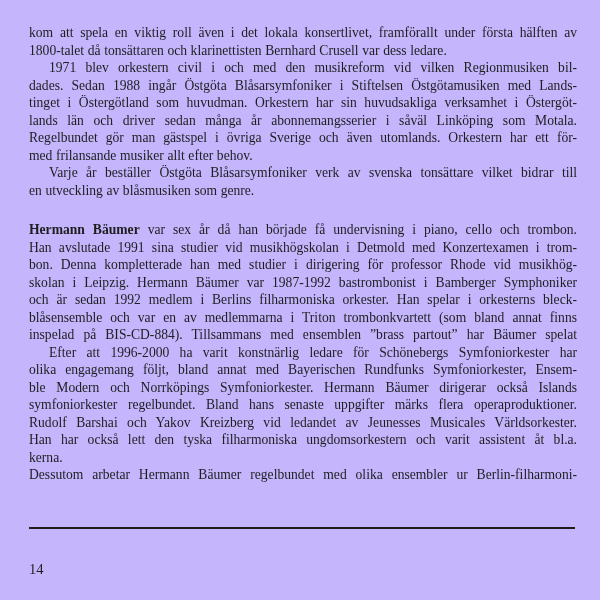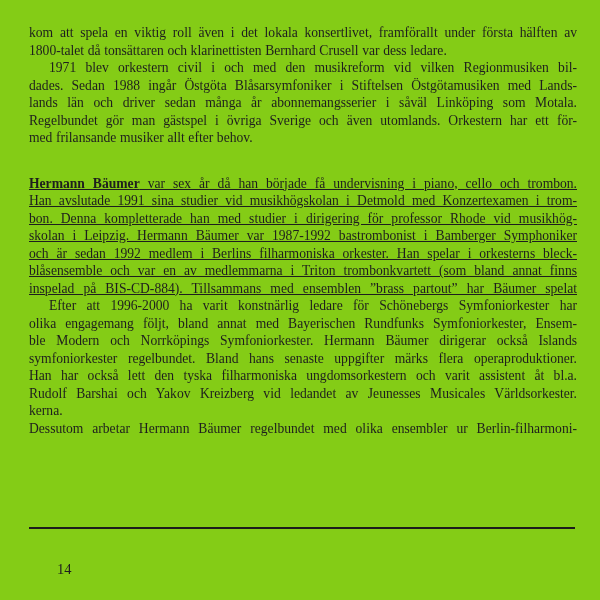--- a/index.html
+++ b/index.html
@@ -4,33 +4,33 @@
 <style>
   html, body {
     margin: 0;
     padding: 0;
     background: #fdfdfc;
   }
   .page {
     position: relative;
     width: 600px;
     height: 600px;
-    background: #84cc16;
+    background: #c4b5fd;
     font-family: "Liberation Serif", "DejaVu Serif", serif;
     color: #1e1e1e;
     overflow: hidden;
   }
   .text-block {
     position: absolute;
     left: 29px;
     top: 24px;
     width: 548px;
   }
   .para { margin: 0; padding: 0; }
-  .para.gap-before { margin-top: 28px; text-decoration: underline; }
+  .para.gap-before { margin-top: 22px; }
   .line {
     font-size: 13.6px;
     line-height: 17.5px;
     height: 17.5px;
     overflow: hidden;
     text-align: justify;
     text-align-last: justify;
     word-spacing: 0.2px;
   }
   .line.last {
@@ -47,62 +47,66 @@
     width: 546px;
     height: 2px;
     background: #1c1c1c;
   }
   .page-number {
     position: absolute;
     left: 29px;
     top: 561px;
     font-size: 14.5px;
     line-height: 17px;
-    margin-left: 28px;
   }
 </style>
 </head>
 <body>
 
 <div class="page">
   <div class="text-block">
 
     <div class="para">
       <div class="line">kom att spela en viktig roll även i det lokala konsertlivet, framförallt under första hälften av</div>
       <div class="line last">1800-talet då tonsättaren och klarinettisten Bernhard Crusell var dess ledare.</div>
     </div>
 
     <div class="para">
       <div class="line indent">1971 blev orkestern civil i och med den musikreform vid vilken Regionmusiken bil-</div>
       <div class="line">dades. Sedan 1988 ingår Östgöta Blåsarsymfoniker i Stiftelsen Östgötamusiken med Lands-</div>
+      <div class="line">tinget i Östergötland som huvudman. Orkestern har sin huvudsakliga verksamhet i Östergöt-</div>
       <div class="line">lands län och driver sedan många år abonnemangsserier i såväl Linköping som Motala.</div>
       <div class="line">Regelbundet gör man gästspel i övriga Sverige och även utomlands. Orkestern har ett för-</div>
       <div class="line last">med frilansande musiker allt efter behov.</div>
     </div>
 
+    <div class="para">
+      <div class="line indent">Varje år beställer Östgöta Blåsarsymfoniker verk av svenska tonsättare vilket bidrar till</div>
+      <div class="line last">en utveckling av blåsmusiken som genre.</div>
+    </div>
 
     <div class="para gap-before">
       <div class="line">
         <span class="bold-lead">Hermann Bäumer</span><span> var sex år då han började få undervisning i piano, cello och trombon.</span>
       </div>
       <div class="line">Han avslutade 1991 sina studier vid musikhögskolan i Detmold med Konzertexamen i trom-</div>
       <div class="line">bon. Denna kompletterade han med studier i dirigering för professor Rhode vid musikhög-</div>
       <div class="line">skolan i Leipzig. Hermann Bäumer var 1987-1992 bastrombonist i Bamberger Symphoniker</div>
       <div class="line">och är sedan 1992 medlem i Berlins filharmoniska orkester. Han spelar i orkesterns bleck-</div>
       <div class="line">blåsensemble och var en av medlemmarna i Triton trombonkvartett (som bland annat finns</div>
       <div class="line">inspelad på BIS-CD-884). Tillsammans med ensemblen ”brass partout” har Bäumer spelat</div>
     </div>
 
     <div class="para">
       <div class="line indent">Efter att 1996-2000 ha varit konstnärlig ledare för Schönebergs Symfoniorkester har</div>
       <div class="line">olika engagemang följt, bland annat med Bayerischen Rundfunks Symfoniorkester, Ensem-</div>
       <div class="line">ble Modern och Norrköpings Symfoniorkester. Hermann Bäumer dirigerar också Islands</div>
       <div class="line">symfoniorkester regelbundet. Bland hans senaste uppgifter märks flera operaproduktioner.</div>
+      <div class="line">Rudolf Barshai och Yakov Kreizberg vid ledandet av Jeunesses Musicales Världsorkester.</div>
       <div class="line">Han har också lett den tyska filharmoniska ungdomsorkestern och varit assistent åt bl.a.</div>
-      <div class="line">Rudolf Barshai och Yakov Kreizberg vid ledandet av Jeunesses Musicales Världsorkester.</div>
       <div class="line last">kerna.</div>
       <div class="line">Dessutom arbetar Hermann Bäumer regelbundet med olika ensembler ur Berlin-filharmoni-</div>
     </div>
 
   </div>
 
   <div class="footer-rule"></div>
   <div class="page-number">14</div>
 </div>
 

